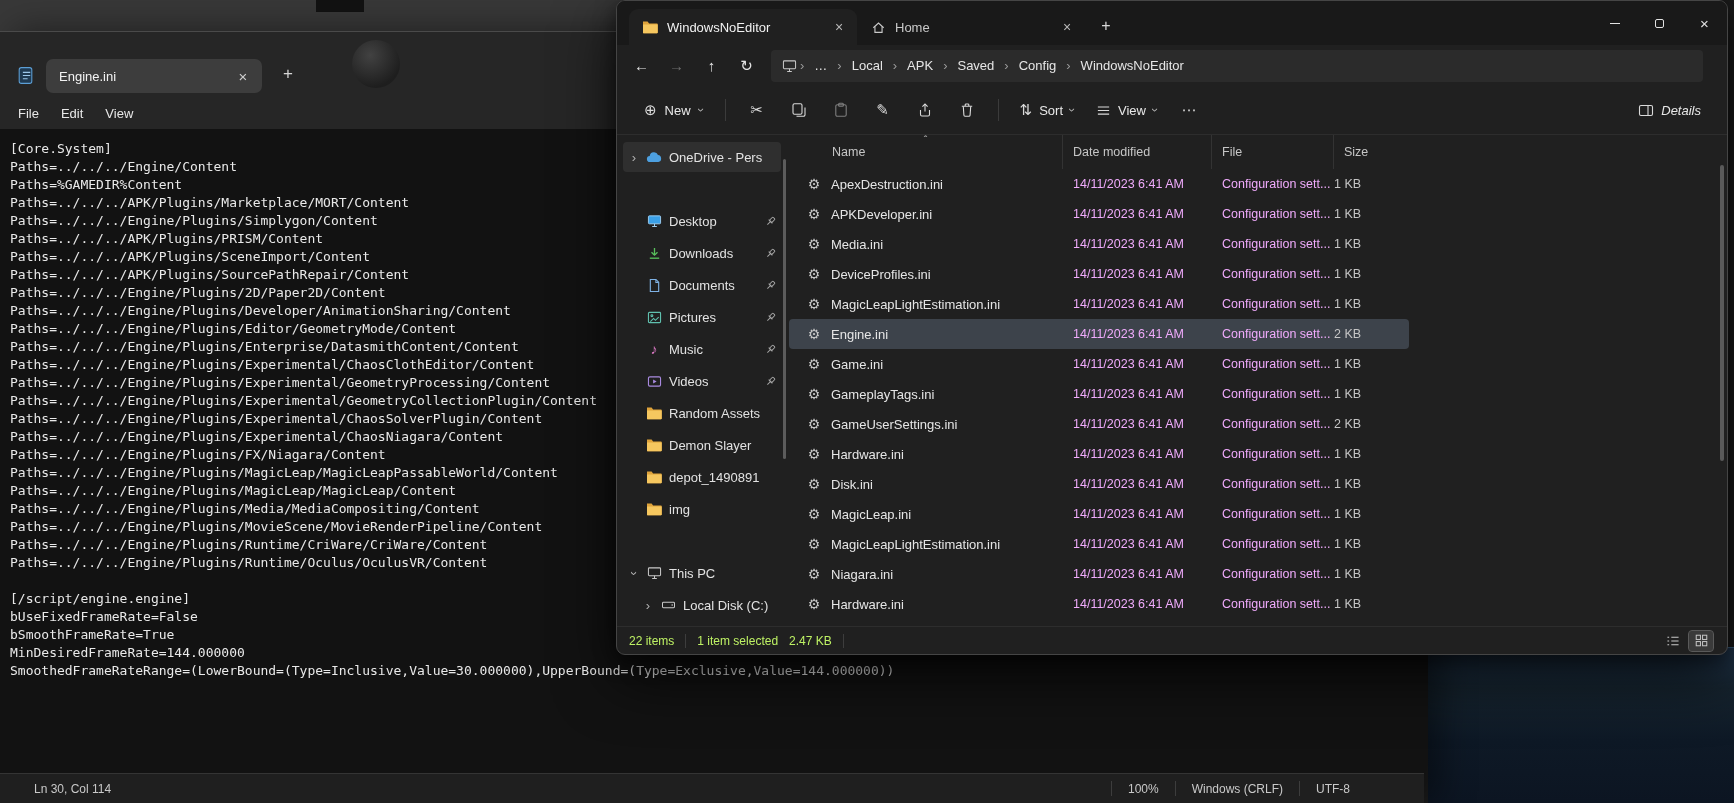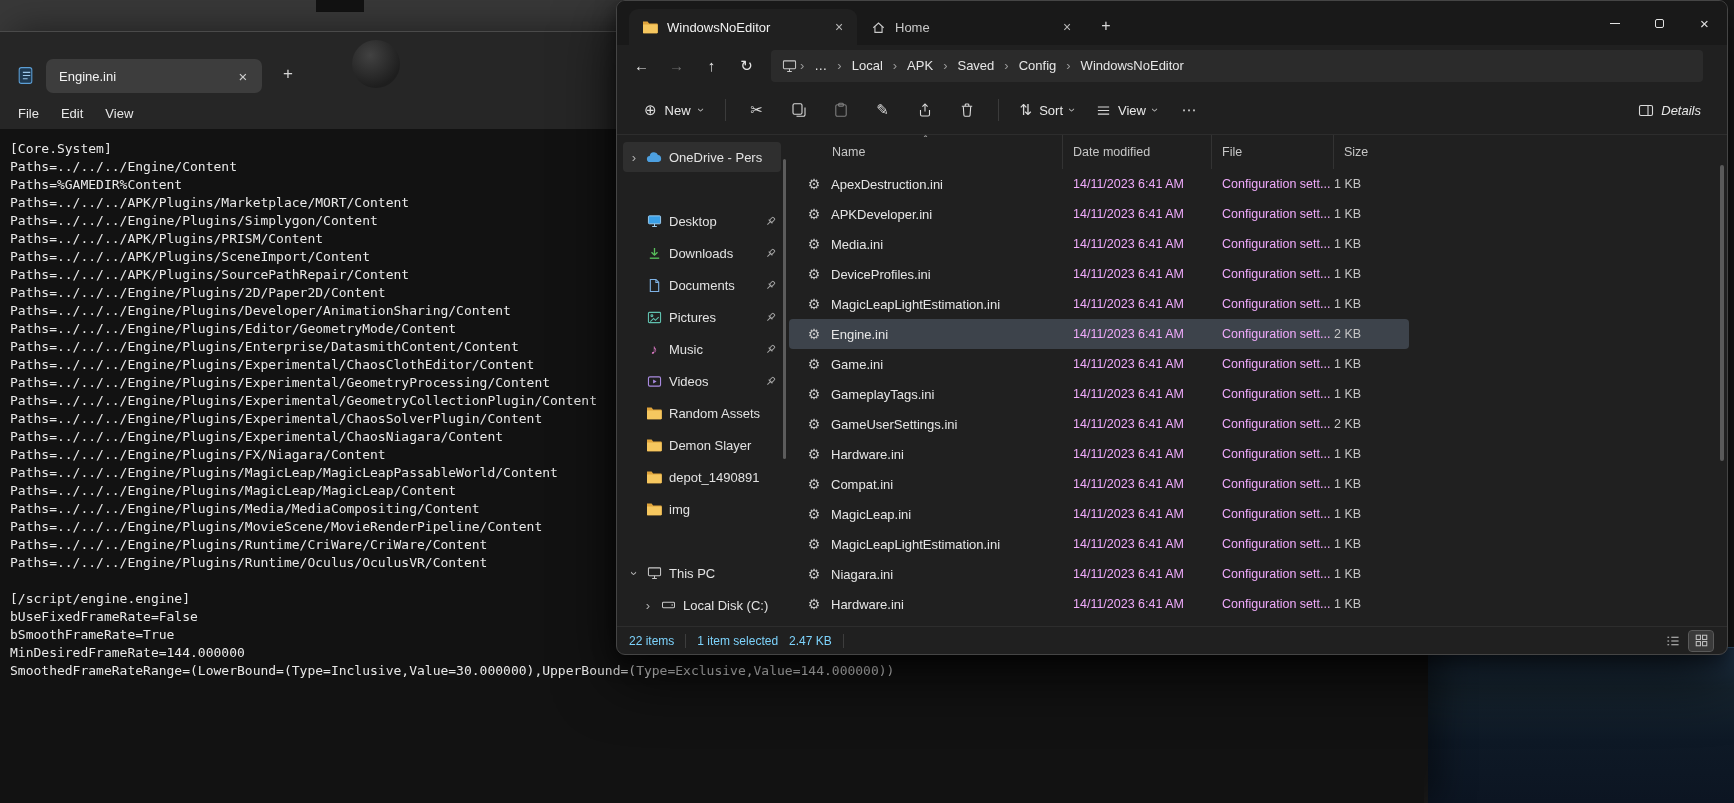--- a/index.html
+++ b/index.html
@@ -86,21 +86,21 @@
 .h-name{padding-left:43px;}
 .sort-caret{position:absolute;top:-1px;left:50%;transform:translateX(-50%);font-size:11px;color:#bdbdbd;}
 .x-rows{flex:1;width:620px;}
 .frow{height:30px;display:grid;grid-template-columns:274px 149px 122px 75px;align-items:center;border-radius:4px;font-size:13px;color:#e6e6e6;}
 .frow.selected{background:#3d434b;}
 .fname{display:flex;align-items:center;gap:9px;padding-left:17px;overflow:hidden;white-space:nowrap;}
 .fgear{font-size:14px;color:#c6c6c6;width:16px;text-align:center;flex:0 0 auto;}
 .fdate,.ftype{font-size:12.5px;color:#f0abfc;padding-left:10px;white-space:nowrap;}
 .fsize{font-size:12.5px;color:#c6c6c6;text-align:left;padding-right:13px;white-space:nowrap;}
 .x-scrollbar{position:absolute;right:3px;top:30px;width:4px;height:296px;border-radius:2px;background:#6d6d6d;opacity:.75;}
-.x-statusbar{height:28px;border-top:1px solid #2d2d2d;display:flex;align-items:center;padding:0 14px 0 12px;font-size:12px;color:#7dd3fc;flex:0 0 auto;gap:11px;}
+.x-statusbar{height:28px;border-top:1px solid #2d2d2d;display:flex;align-items:center;padding:0 14px 0 12px;font-size:12px;color:#bef264;flex:0 0 auto;gap:11px;}
 .st-sep{width:1px;height:14px;background:#3d3d3d;}
 .st-views{margin-left:auto;display:flex;gap:4px;align-items:center;}
 .st-viewbtn{width:24px;height:20px;display:flex;align-items:center;justify-content:center;background:none;border:none;color:#c9c9c9;border-radius:3px;}
 .st-viewbtn.active{background:#3a3a3a;outline:1px solid #5a5a5a;}
 svg{display:block;}
 </style>
 </head>
 <body>
 
 <div class="screen">
@@ -152,20 +152,31 @@
 Paths=../../../Engine/Plugins/Media/MediaCompositing/Content
 Paths=../../../Engine/Plugins/MovieScene/MovieRenderPipeline/Content
 Paths=../../../Engine/Plugins/Runtime/CriWare/CriWare/Content
 Paths=../../../Engine/Plugins/Runtime/Oculus/OculusVR/Content
 
 [/script/engine.engine]
 bUseFixedFrameRate=False
 bSmoothFrameRate=True
 MinDesiredFrameRate=144.000000
 SmoothedFrameRateRange=(LowerBound=(Type=Inclusive,Value=30.000000),UpperBound=(Type=Exclusive,Value=144.000000))</pre>
+    <div class="np-statusbar">
+      <span>Ln 30, Col 114</span>
+      <div class="np-status-right">
+        <span class="np-sep"></span>
+        <span>100%</span>
+        <span class="np-sep"></span>
+        <span>Windows (CRLF)</span>
+        <span class="np-sep"></span>
+        <span>UTF-8</span>
+      </div>
+    </div>
   </section>
 
   <section class="explorer">
 
     <div class="x-tabbar">
       <div class="x-tab active">
         <span class="sb-icon">
           <svg width="16" height="14" viewBox="0 0 16 14">
               <path d="M1 1.5h4.6l1.5 1.9H15a.7.7 0 0 1 .7.7v8.4a.8.8 0 0 1-.8.8H1z" fill="#dfa33b"></path>
               <path d="M1 4.6h14.7v7.9a.8.8 0 0 1-.8.8H1.8a.8.8 0 0 1-.8-.8z" fill="#f6c75f"></path>
@@ -591,21 +602,21 @@
                 <span class="fgear">⚙</span>
                 <span>Hardware.ini</span>
               </div>
               <div class="fcell fdate">14/11/2023 6:41 AM</div>
               <div class="fcell ftype">Configuration sett...</div>
               <div class="fcell fsize">1 KB</div>
             </div>
             <div class="frow">
               <div class="fcell fname">
                 <span class="fgear">⚙</span>
-                <span>Compat.ini</span>
+                <span>Disk.ini</span>
               </div>
               <div class="fcell fdate">14/11/2023 6:41 AM</div>
               <div class="fcell ftype">Configuration sett...</div>
               <div class="fcell fsize">1 KB</div>
             </div>
             <div class="frow">
               <div class="fcell fname">
                 <span class="fgear">⚙</span>
                 <span>MagicLeap.ini</span>
               </div>

